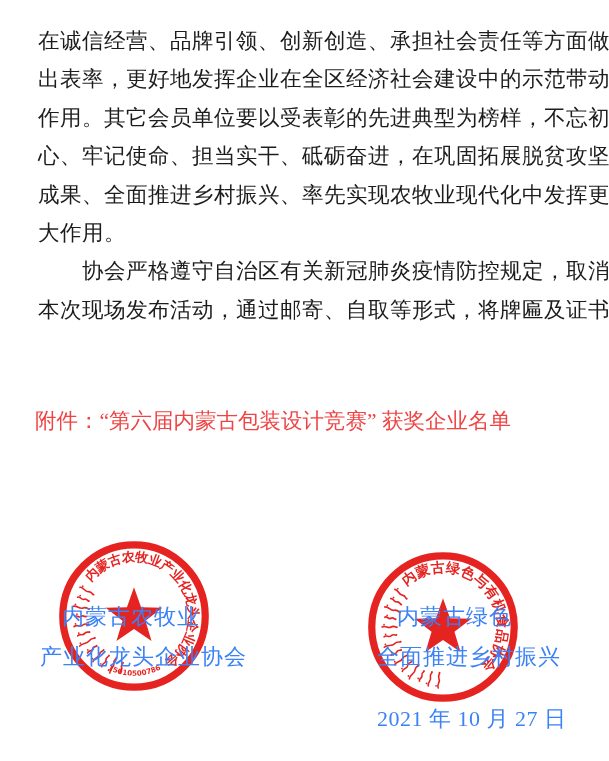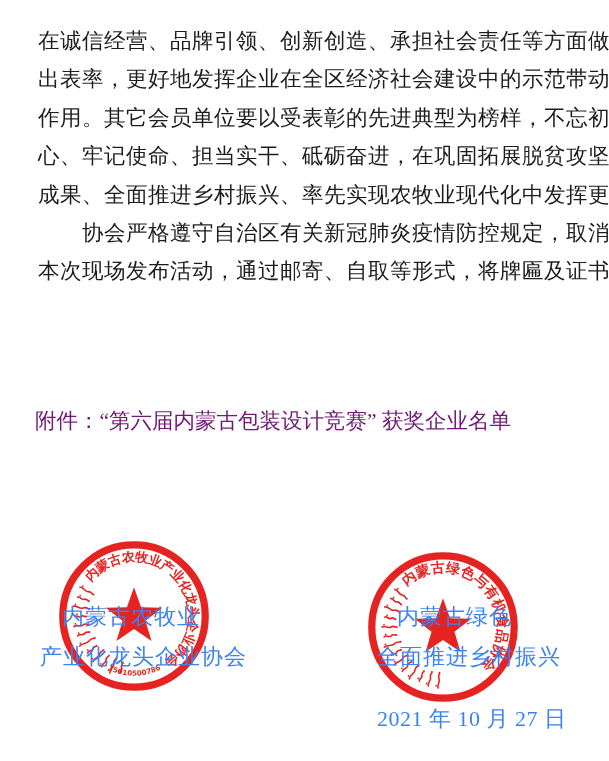--- a/index.html
+++ b/index.html
@@ -13,21 +13,21 @@
   .body-text{
     position:absolute;left:38px;top:22px;width:534px;
     font-size:21.5px;color:#1c1c1c;
   }
   .body-line{
     height:38.4px;line-height:38.4px;
     white-space:nowrap;letter-spacing:0.5px;
   }
   .attachment{
     position:absolute;left:35px;top:406px;width:560px;
-    font-size:21.5px;color:#701a75;line-height:30px;white-space:nowrap;
+    font-size:21.5px;color:#ef4444;line-height:30px;white-space:nowrap;
   }
   .sig-area{position:absolute;inset:0;}
   .seal{position:absolute;width:154px;height:154px;opacity:0.93;}
   .seal-left{left:57px;top:539px;}
   .seal-right{left:366px;top:550px;}
   .org-line,.date-line{
     position:absolute;font-size:22px;color:#3b82f6;
     white-space:nowrap;z-index:5;letter-spacing:1px;
   }
   .org-left-1{left:62px;top:602px;}
@@ -40,20 +40,21 @@
 <body>
 
 <div class="page">
 
   <div class="body-text" id="body-text">
       <div class="body-line">在诚信经营、品牌引领、创新创造、承担社会责任等方面做</div>
       <div class="body-line">出表率，更好地发挥企业在全区经济社会建设中的示范带动</div>
       <div class="body-line">作用。其它会员单位要以受表彰的先进典型为榜样，不忘初</div>
       <div class="body-line">心、牢记使命、担当实干、砥砺奋进，在巩固拓展脱贫攻坚</div>
       <div class="body-line">成果、全面推进乡村振兴、率先实现农牧业现代化中发挥更</div>
+      <div class="body-line">大作用。</div>
       <div class="body-line">　　协会严格遵守自治区有关新冠肺炎疫情防控规定，取消</div>
       <div class="body-line">本次现场发布活动，通过邮寄、自取等形式，将牌匾及证书</div>
     </div>
 
   <div class="attachment">附件：“第六届内蒙古包装设计竞赛” 获奖企业名单</div>
 
   <div class="sig-area">
     <svg id="seal-left" class="seal seal-left" viewBox="0 0 160 160">
         <circle cx="80" cy="80" r="74" fill="none" stroke="#e41310" stroke-width="7.5"></circle>
         <polygon points="80,50 87.34731565365591,70.88728757031316 109.48275200514976,71.42047317437662 91.88820645368942,84.86271242968684 98.22134282106667,106.07952682562336 80,93.5 61.77865717893334,106.07952682562338 68.11179354631058,84.86271242968684 50.51724799485024,71.42047317437664 72.65268434634409,70.88728757031316" fill="#e41310"></polygon>

